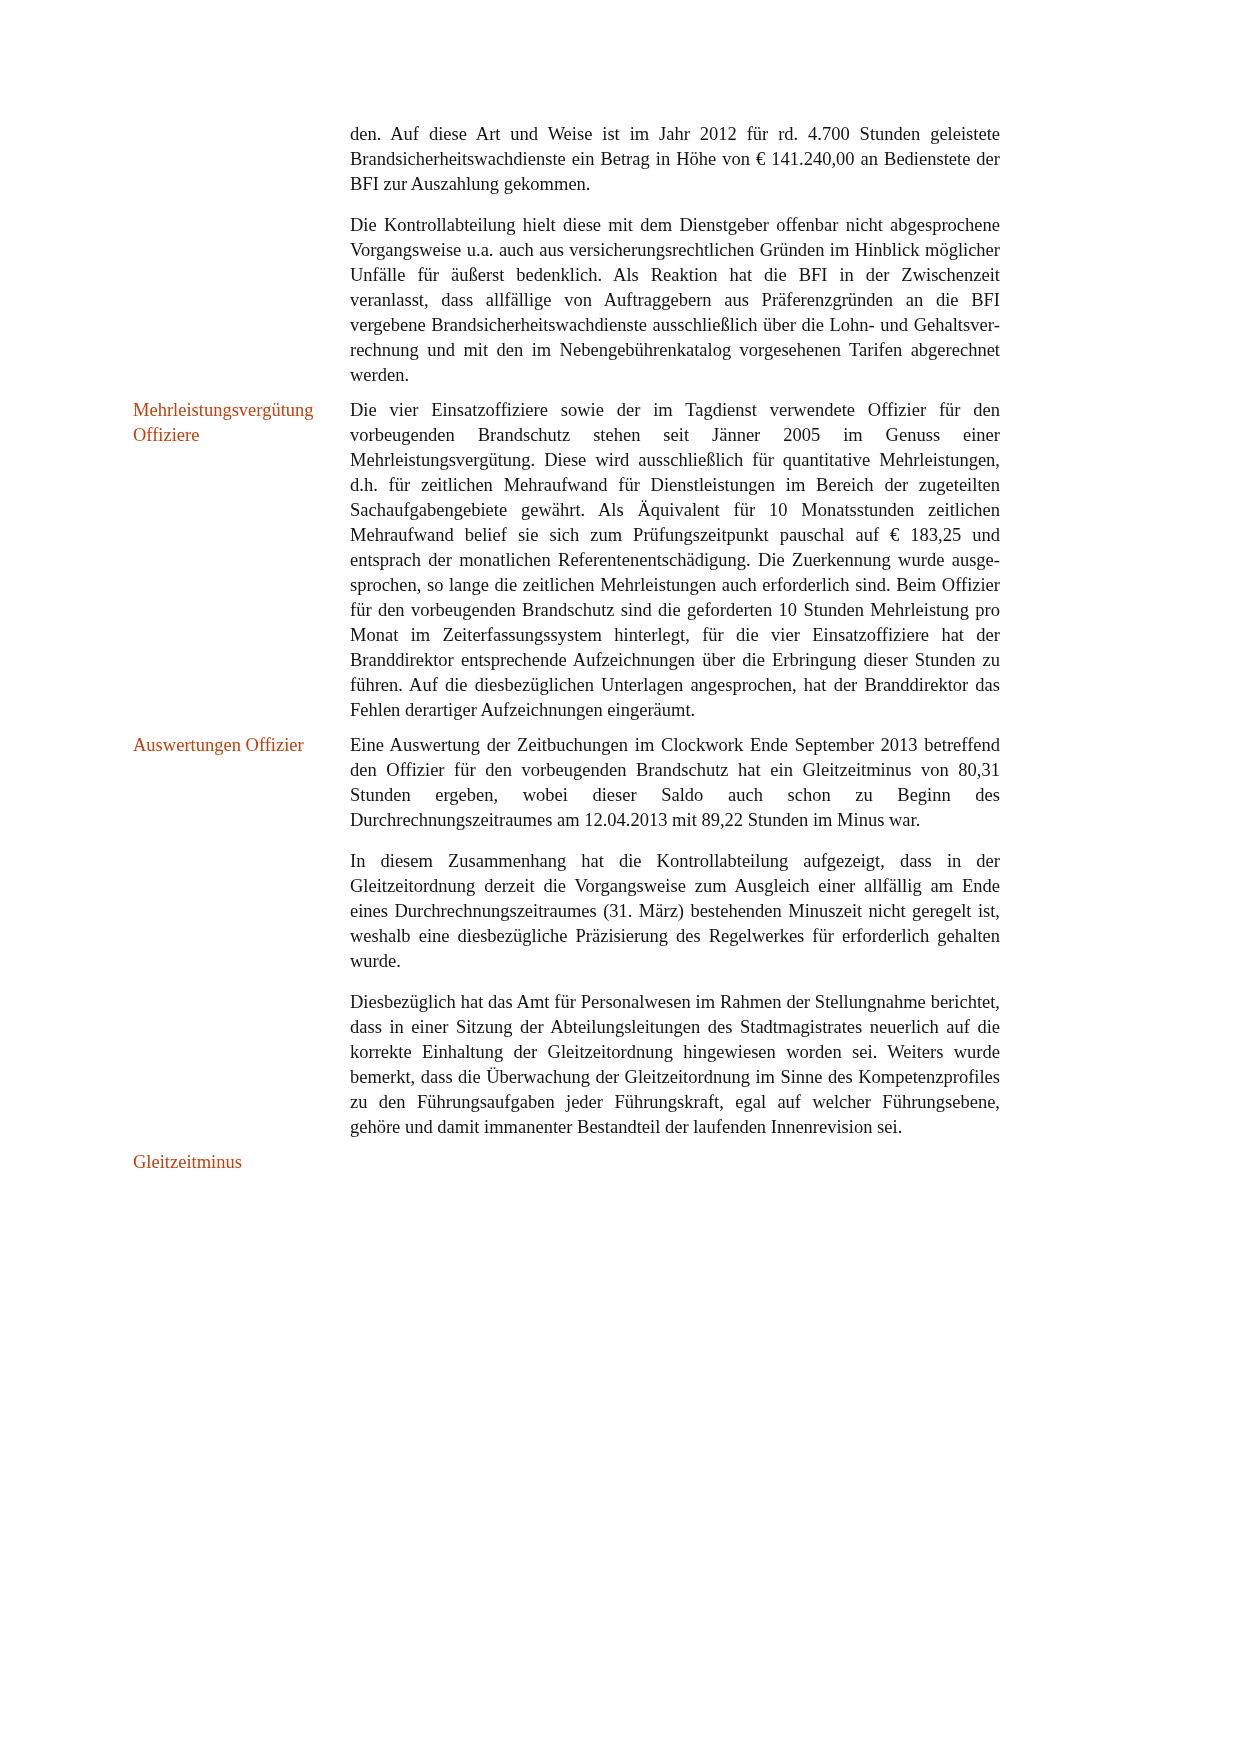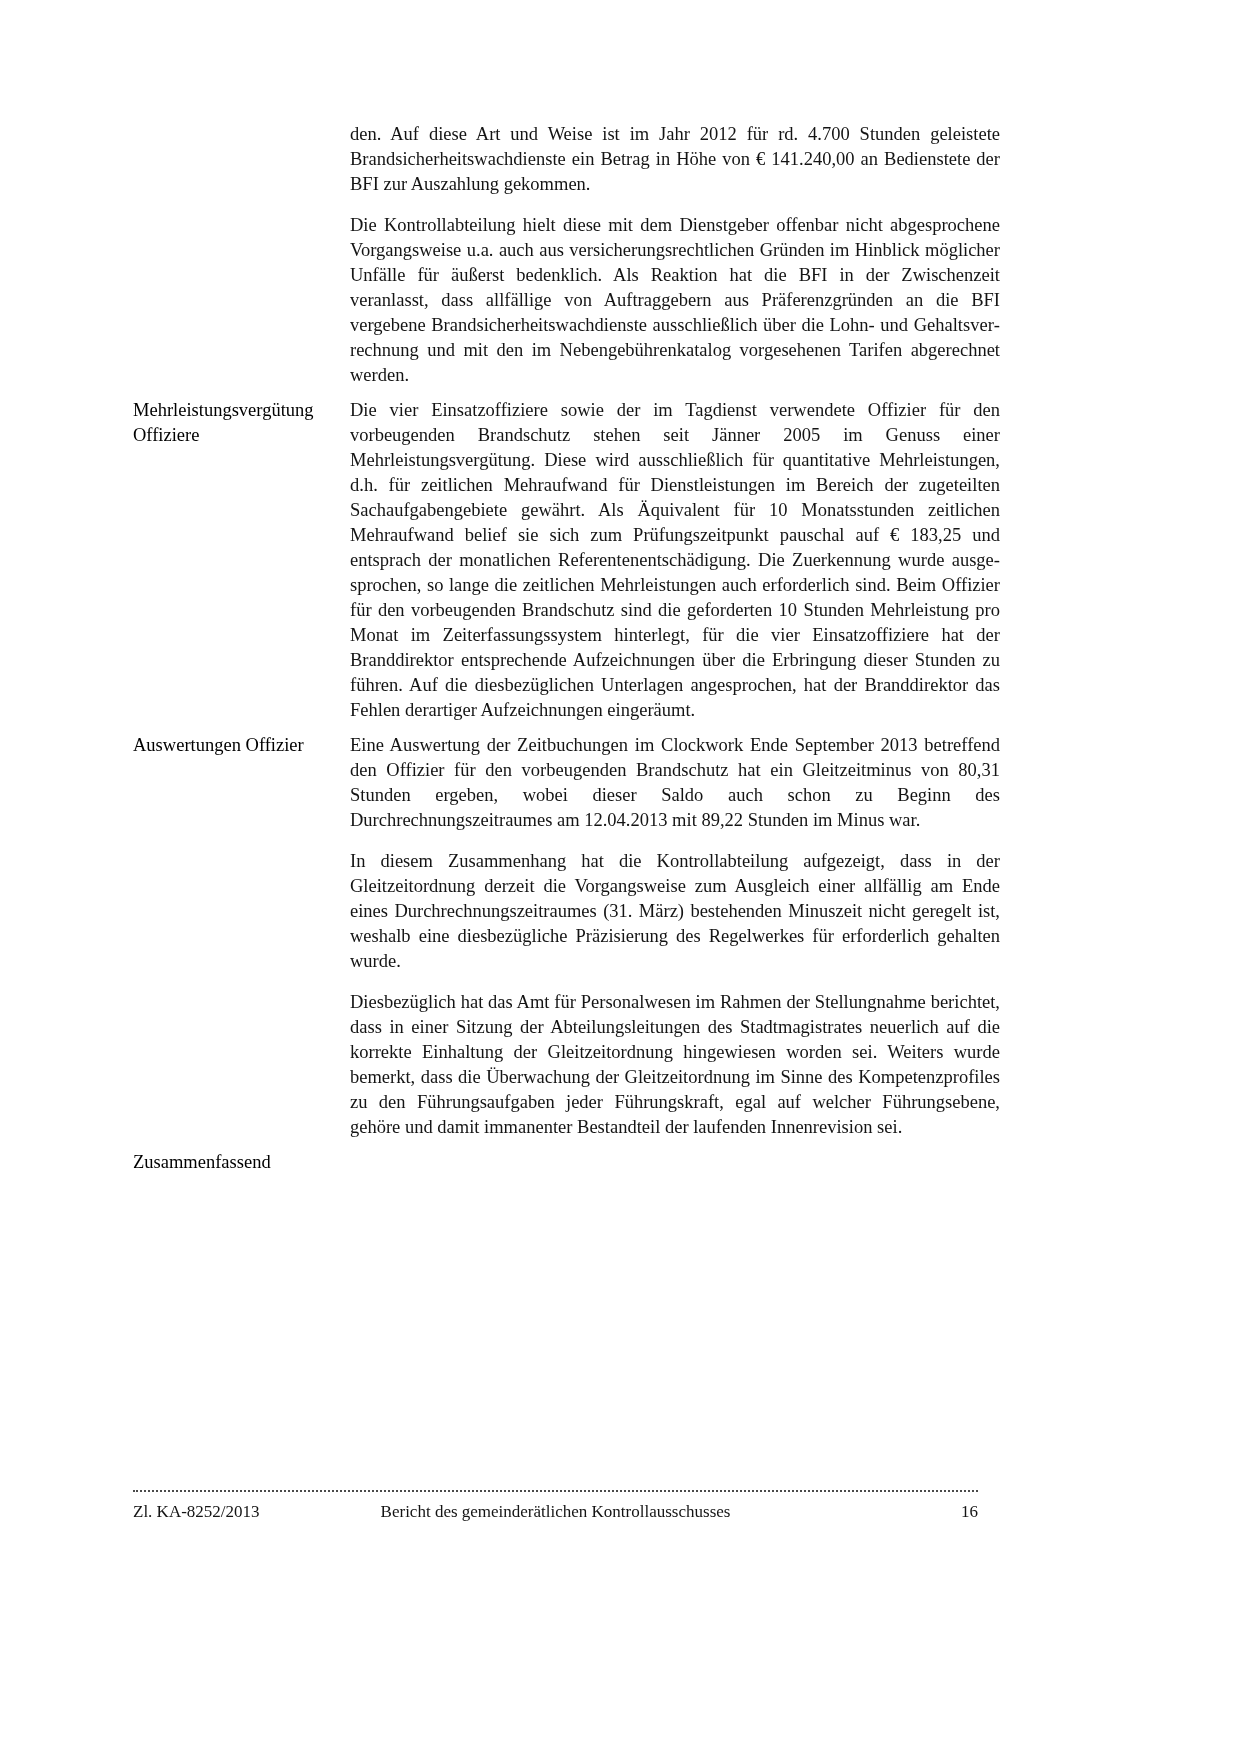--- a/index.html
+++ b/index.html
@@ -27,21 +27,21 @@
     align-items: flex-start;
     margin-bottom: 10px;
   }
   .label-col {
     width: 217px;
     flex: 0 0 217px;
   }
   .margin-label {
     display: block;
     width: 172px;
-    color: #000000;
+    color: #c2410c;
     font-size: 18.5px;
     line-height: 25px;
     overflow: visible;
     white-space: normal;
   }
   .text-col {
     width: 650px;
     flex: 0 0 650px;
   }
   .para {
@@ -107,28 +107,20 @@
       </div>
       <div class="text-col">
         <p class="para">Eine Auswertung der Zeitbuchungen im Clockwork Ende September 2013 betreffend den Offizier für den vorbeugenden Brandschutz hat ein Gleitzeitminus von 80,31 Stunden ergeben, wobei dieser Saldo auch schon zu Beginn des Durchrechnungszeitraumes am 12.04.2013 mit 89,22 Stunden im Minus war.</p>
         <p class="para">In diesem Zusammenhang hat die Kontrollabteilung aufgezeigt, dass in der Gleitzeitordnung derzeit die Vorgangsweise zum Ausgleich einer allfällig am Ende eines Durchrechnungszeitraumes (31. März) be­stehenden Minuszeit nicht geregelt ist, weshalb eine diesbezügliche Präzisierung des Regelwerkes für erforderlich gehalten wurde.</p>
         <p class="para">Diesbezüglich hat das Amt für Personalwesen im Rahmen der Stel­lungnahme berichtet, dass in einer Sitzung der Abteilungsleitungen des Stadtmagistrates neuerlich auf die korrekte Einhaltung der Gleitzeitord­nung hingewiesen worden sei. Weiters wurde bemerkt, dass die Über­wachung der Gleitzeitordnung im Sinne des Kompetenzprofiles zu den Führungsaufgaben jeder Führungskraft, egal auf welcher Führungs­ebene, gehöre und damit immanenter Bestandteil der laufenden Innen­revision sei.</p>
       </div>
     </section>
 
     <section class="section">
       <div class="label-col">
-        <span class="margin-label">Zusammenfassend</span>
+        <span class="margin-label">Gleitzeitminus</span>
       </div>
     </section>
 
   </main>
 
-  <footer class="footer">
-    <div class="dotted-rule"></div>
-    <div class="footer-row">
-      <span class="footer-left">Zl. KA-8252/2013</span>
-      <span class="footer-mid">Bericht des gemeinderätlichen Kontrollausschusses</span>
-      <span class="footer-right">16</span>
-    </div>
-  </footer>
 
 </div>
 
 </body></html>

